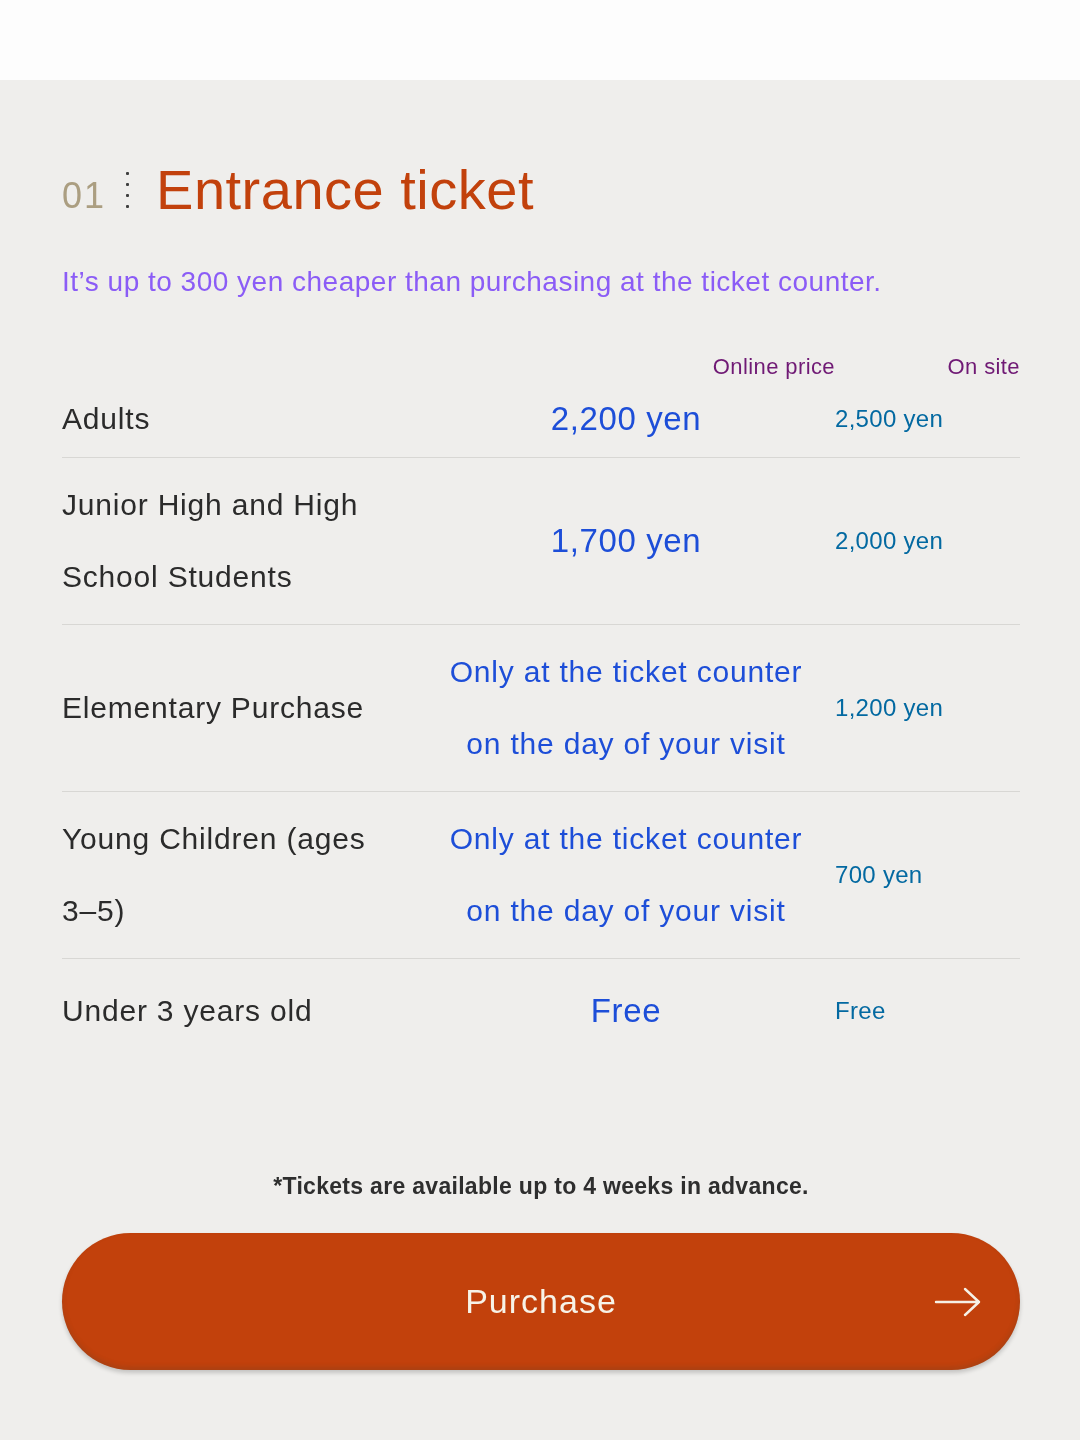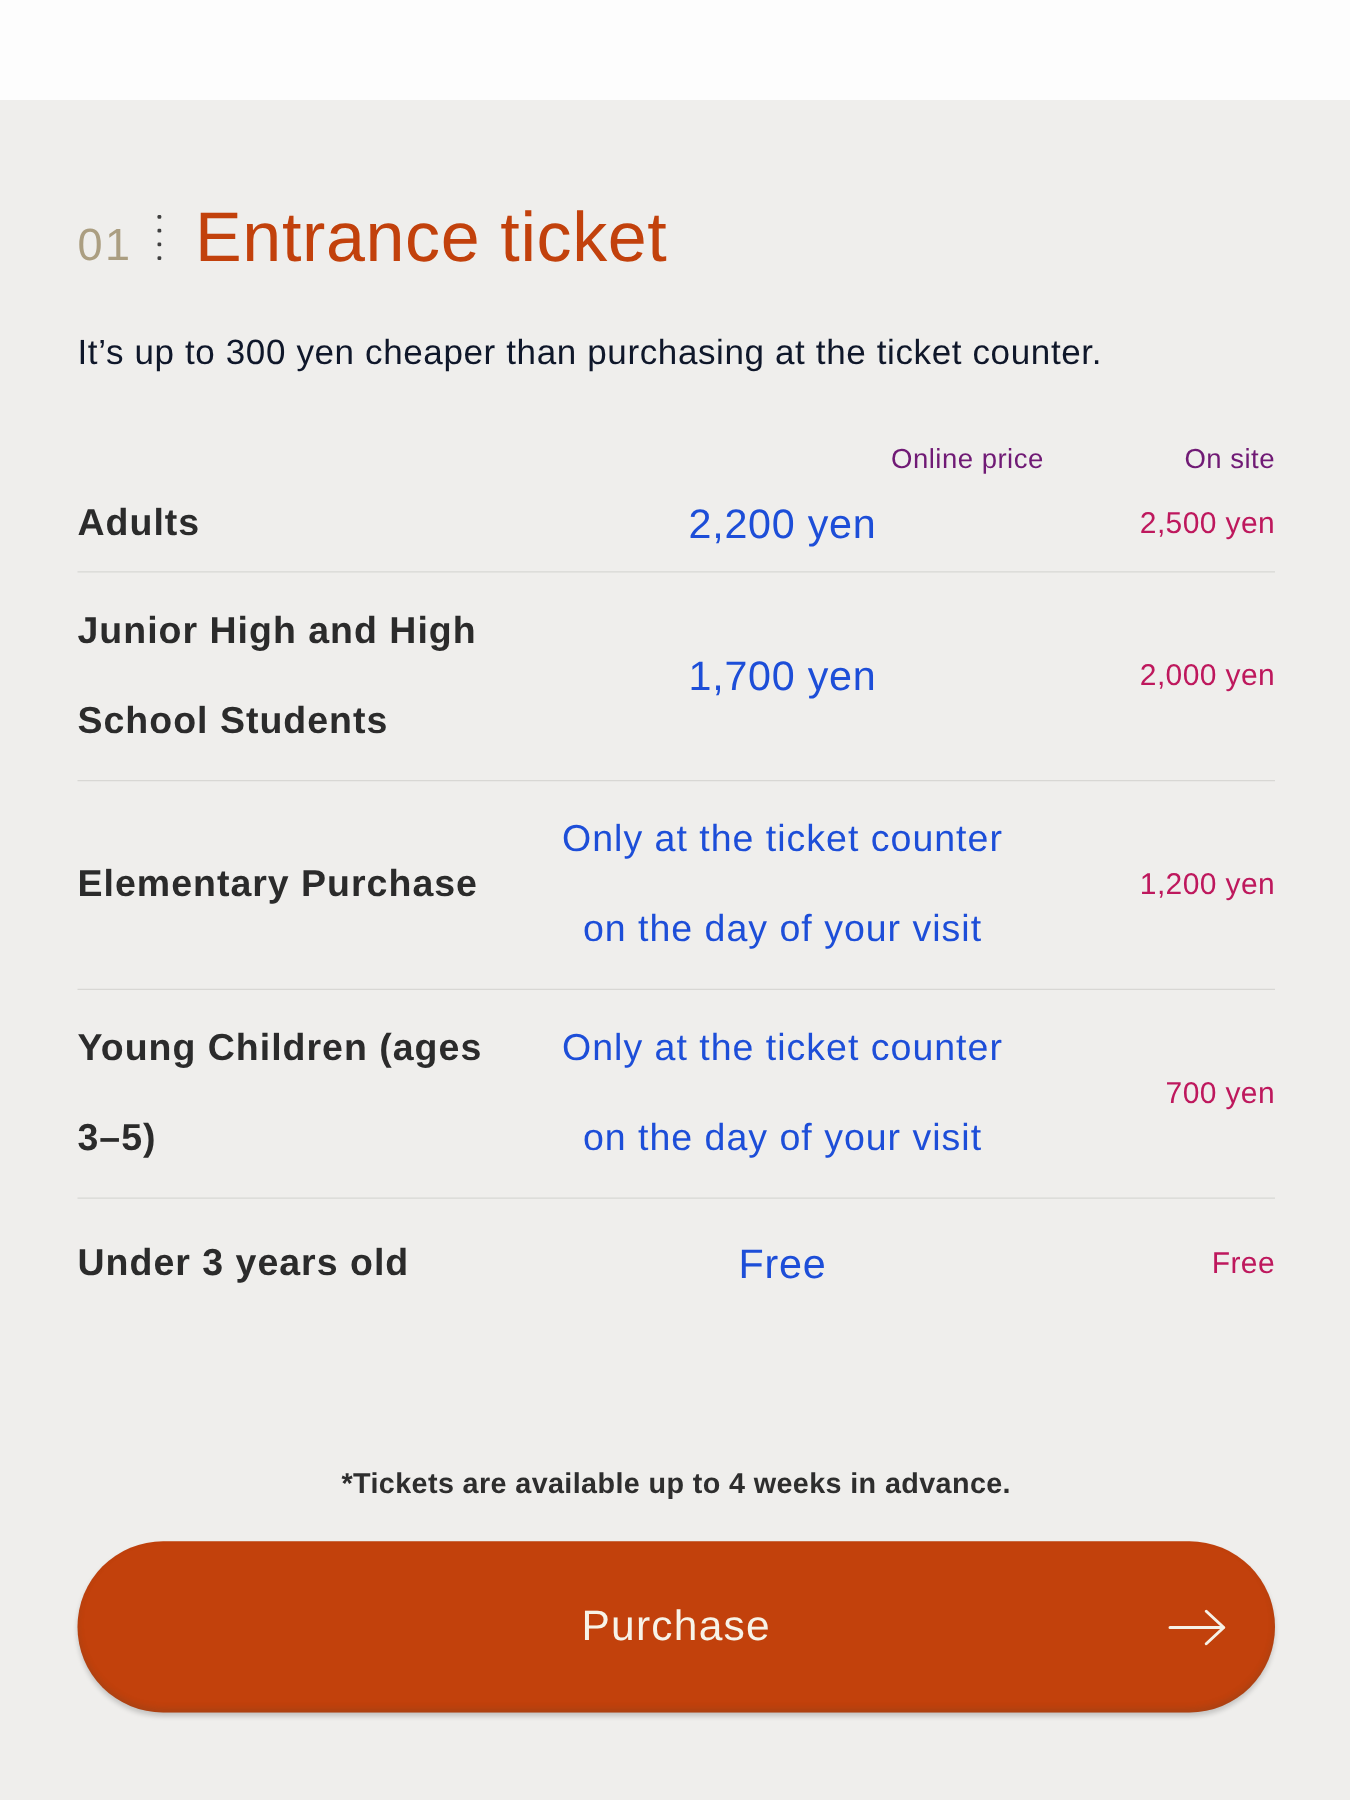--- a/index.html
+++ b/index.html
@@ -47,21 +47,21 @@
     color: #c2410c;
     letter-spacing: 0.5px;
     line-height: 56px;
   }
   
   .subtitle {
     margin-top: 44px;
     font-size: 28px;
     letter-spacing: 0.5px;
     line-height: 40px;
-    color: #0f172a;
+    color: #8b5cf6;
   }
   
   .ticket-table { margin-top: 0; }
   .t-head {
     margin-top: 42px;
     display: flex;
     align-items: flex-end;
     height: 36px;
   }
   .col-label  { width: 355px; }
@@ -79,37 +79,35 @@
   }
   .t-row:not(:last-child) { border-bottom: 1px solid #d8d7d4; }
   .t-row:first-child { min-height: 78px; }
   .t-row:last-child  { min-height: 104px; }
   .cell-label {
     width: 355px;
     font-size: 30px;
     letter-spacing: 0.8px;
     line-height: 72px;
     color: #2b2b2b;
-    font-weight: bold;
   }
   .cell-online {
     flex: 1;
     text-align: center;
     line-height: 72px;
     color: #1d4ed8;
   }
   .cell-online.price { font-size: 33px; letter-spacing: 0.6px; }
   .cell-online.note  { font-size: 30px; letter-spacing: 0.8px; }
   .cell-onsite {
     width: 185px;
-    text-align: right;
     font-size: 24px;
     letter-spacing: 0.3px;
     line-height: 72px;
-    color: #be185d;
+    color: #0369a1;
   }
   
   .footnote {
     margin-top: 106px;
     text-align: center;
     font-size: 23px;
     letter-spacing: 0.3px;
     line-height: 34px;
     color: #2e2e2e;
     font-weight: bold;

